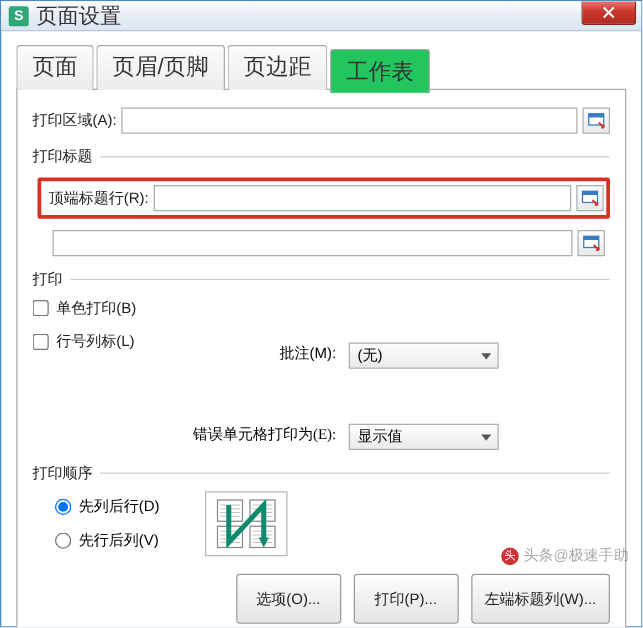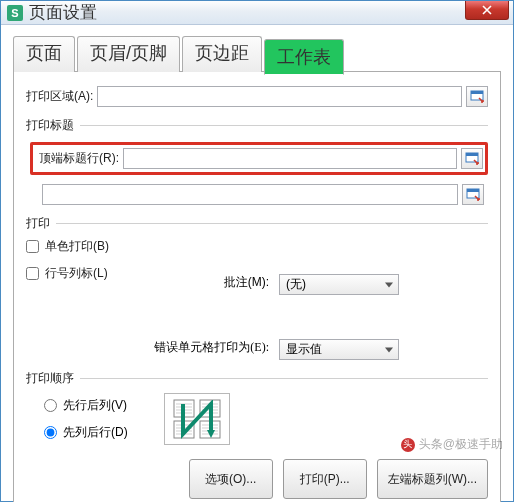--- a/index.html
+++ b/index.html
@@ -306,26 +306,26 @@
 
       <div class="group">
         <div class="group-header">
           <span>打印顺序</span>
           <div class="line"></div>
         </div>
         <div class="group-body">
           <div class="order-body">
             <div class="radios">
               <label class="radio-row">
+                <input type="radio" name="ord" checked="" style="">
+                <span>先列后行(D)</span>
+              </label>
+              <label class="radio-row">
                 <input type="radio" name="ord" style="">
                 <span>先行后列(V)</span>
-              </label>
-              <label class="radio-row">
-                <input type="radio" name="ord" checked="" style="">
-                <span>先列后行(D)</span>
               </label>
             </div>
             <div class="order-img">
               <div class="page-icon">
                 <svg viewBox="0 0 22 40">
                   <rect x="1" y="1" width="20" height="17" fill="#fff" stroke="#888"></rect>
                   <rect x="1" y="22" width="20" height="17" fill="#fff" stroke="#888"></rect>
                   <g stroke="#bbb" stroke-width="0.7">
                     <line x1="3" y1="5" x2="19" y2="5"></line>
                       <line x1="3" y1="8" x2="19" y2="8"></line>

